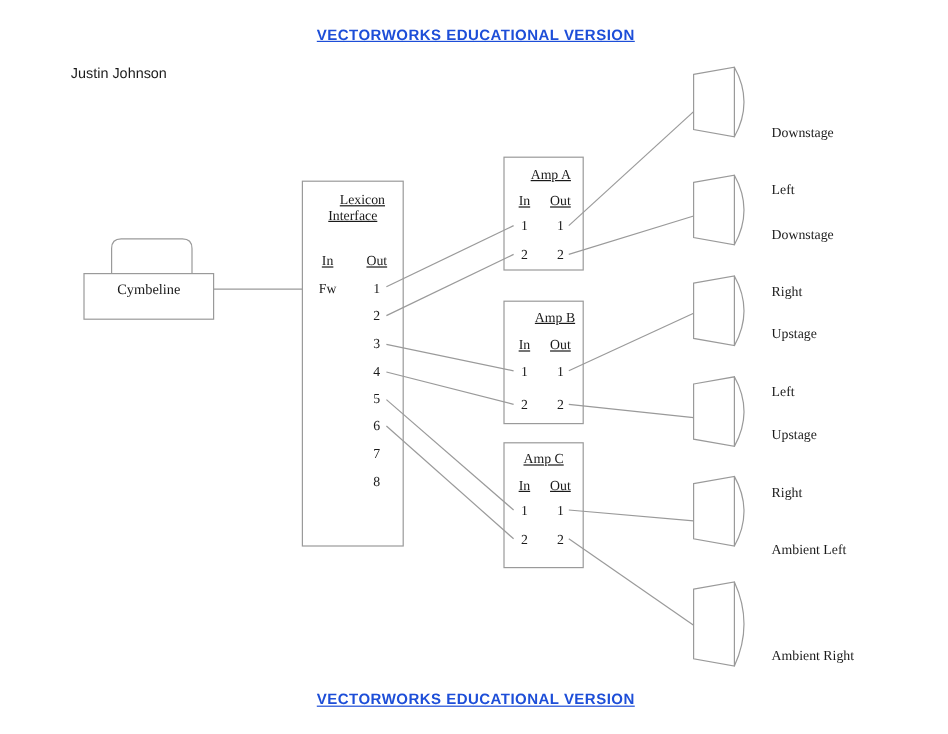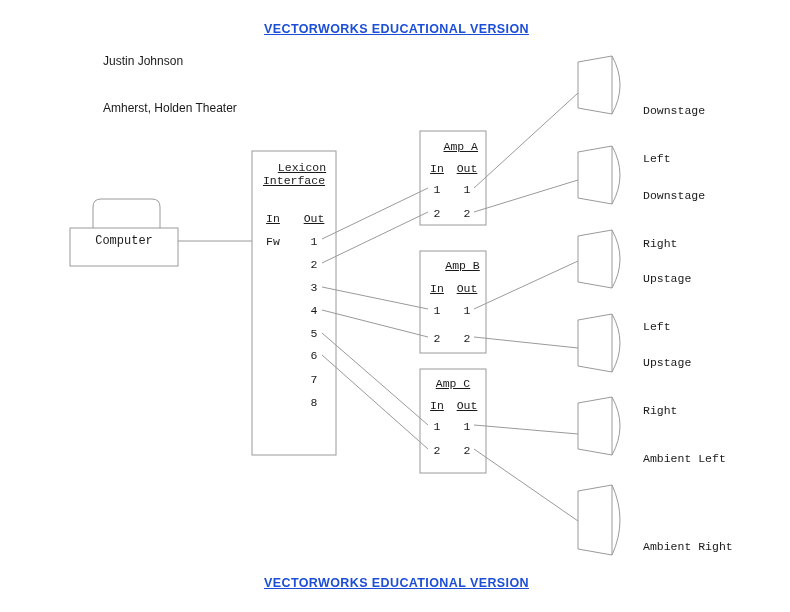--- a/index.html
+++ b/index.html
@@ -24,35 +24,35 @@
   .svg-layer {
     position: absolute;
     top: 0;
     left: 0;
     width: 790px;
     height: 612px;
   }
   .txt {
     position: absolute;
     white-space: pre;
-    font-family: Liberation Mono, monospace;
+    font-family: Liberation Serif, serif;
     font-size: 11.5px;
     color: #1a1a1a;
     line-height: 15px;
   }
   .title-block {
     position: absolute;
     left: 59px;
     top: 23px;
     font-size: 12px;
     line-height: 15.5px;
     color: #1a1a1a;
     white-space: pre;
   }
-  .title-block div { white-space: pre; margin-left: 44px; }
+  .title-block div { white-space: pre; }
   .watermark {
     position: absolute;
     font-family: "Liberation Sans", sans-serif;
     font-size: 12.5px;
     font-weight: bold;
     letter-spacing: 0.4px;
     color: #1d4ed8;
     text-decoration: underline;
     white-space: pre;
   }
@@ -129,43 +129,42 @@
     <line x1="474" y1="425" x2="578" y2="434" stroke="#9a9a9a" stroke-width="1"></line>
     <line x1="474" y1="449" x2="578" y2="521" stroke="#9a9a9a" stroke-width="1"></line>
 
   </svg>
 
   <div class="watermark wm-top">VECTORWORKS EDUCATIONAL VERSION</div>
   <div class="watermark wm-bottom">VECTORWORKS EDUCATIONAL VERSION</div>
 
   <div class="title-block">
     <div>Justin Johnson</div>
-    <div>Amherst, Holden Theater</div>
-  </div>
-
-  <div class="txt" style="left:70px; top:234px; width:108px; text-align:center; font-size:12px;">Computer</div>
+  </div>
+
+  <div class="txt" style="left:70px; top:234px; width:108px; text-align:center; font-size:12px;">Cymbeline</div>
 
   <div class="txt lbl-center underlined" style="left:252px; top:160px; width:100px;">Lexicon</div>
   <div class="txt lbl-center underlined" style="left:252px; top:173px; width:84px;">Interface</div>
 
   <div class="txt lbl-center underlined" style="left:258px; top:211px; width:30px;">In</div>
   <div class="txt lbl-center underlined" style="left:298px; top:211px; width:32px;">Out</div>
 
   <div class="txt lbl-center" style="left:258px; top:234px; width:30px;text-align:center;">Fw</div>
 
   <div class="txt lbl-center" style="left:298px; top:234px; width:32px;">1</div>
   <div class="txt lbl-center" style="left:298px; top:257px; width:32px;">2</div>
   <div class="txt lbl-center" style="left:298px; top:280px; width:32px;">3</div>
   <div class="txt lbl-center" style="left:298px; top:303px; width:32px;">4</div>
   <div class="txt lbl-center" style="left:298px; top:326px; width:32px;">5</div>
   <div class="txt lbl-center" style="left:298px; top:348px; width:32px;">6</div>
   <div class="txt lbl-center" style="left:298px; top:372px; width:32px;">7</div>
   <div class="txt lbl-center" style="left:298px; top:395px; width:32px;">8</div>
 
-  <div class="txt lbl-center underlined" style="left:408px; top:139px; width:70px;text-align:right;">Amp A</div>
+  <div class="txt lbl-center underlined" style="left:424px; top:139px; width:70px;">Amp A</div>
   <div class="txt lbl-center underlined" style="left:424px; top:161px; width:26px;">In</div>
   <div class="txt lbl-center underlined" style="left:452px; top:161px; width:30px;">Out</div>
   <div class="txt lbl-center" style="left:424px; top:182px; width:26px;">1</div>
   <div class="txt lbl-center" style="left:424px; top:206px; width:26px;">2</div>
   <div class="txt lbl-center" style="left:452px; top:182px; width:30px;">1</div>
   <div class="txt lbl-center" style="left:452px; top:206px; width:30px;">2</div>
 
   <div class="txt lbl-center underlined" style="left:420px; top:258px; width:85px;">Amp B</div>
   <div class="txt lbl-center underlined" style="left:424px; top:281px; width:26px;">In</div>
   <div class="txt lbl-center underlined" style="left:452px; top:281px; width:30px;">Out</div>

